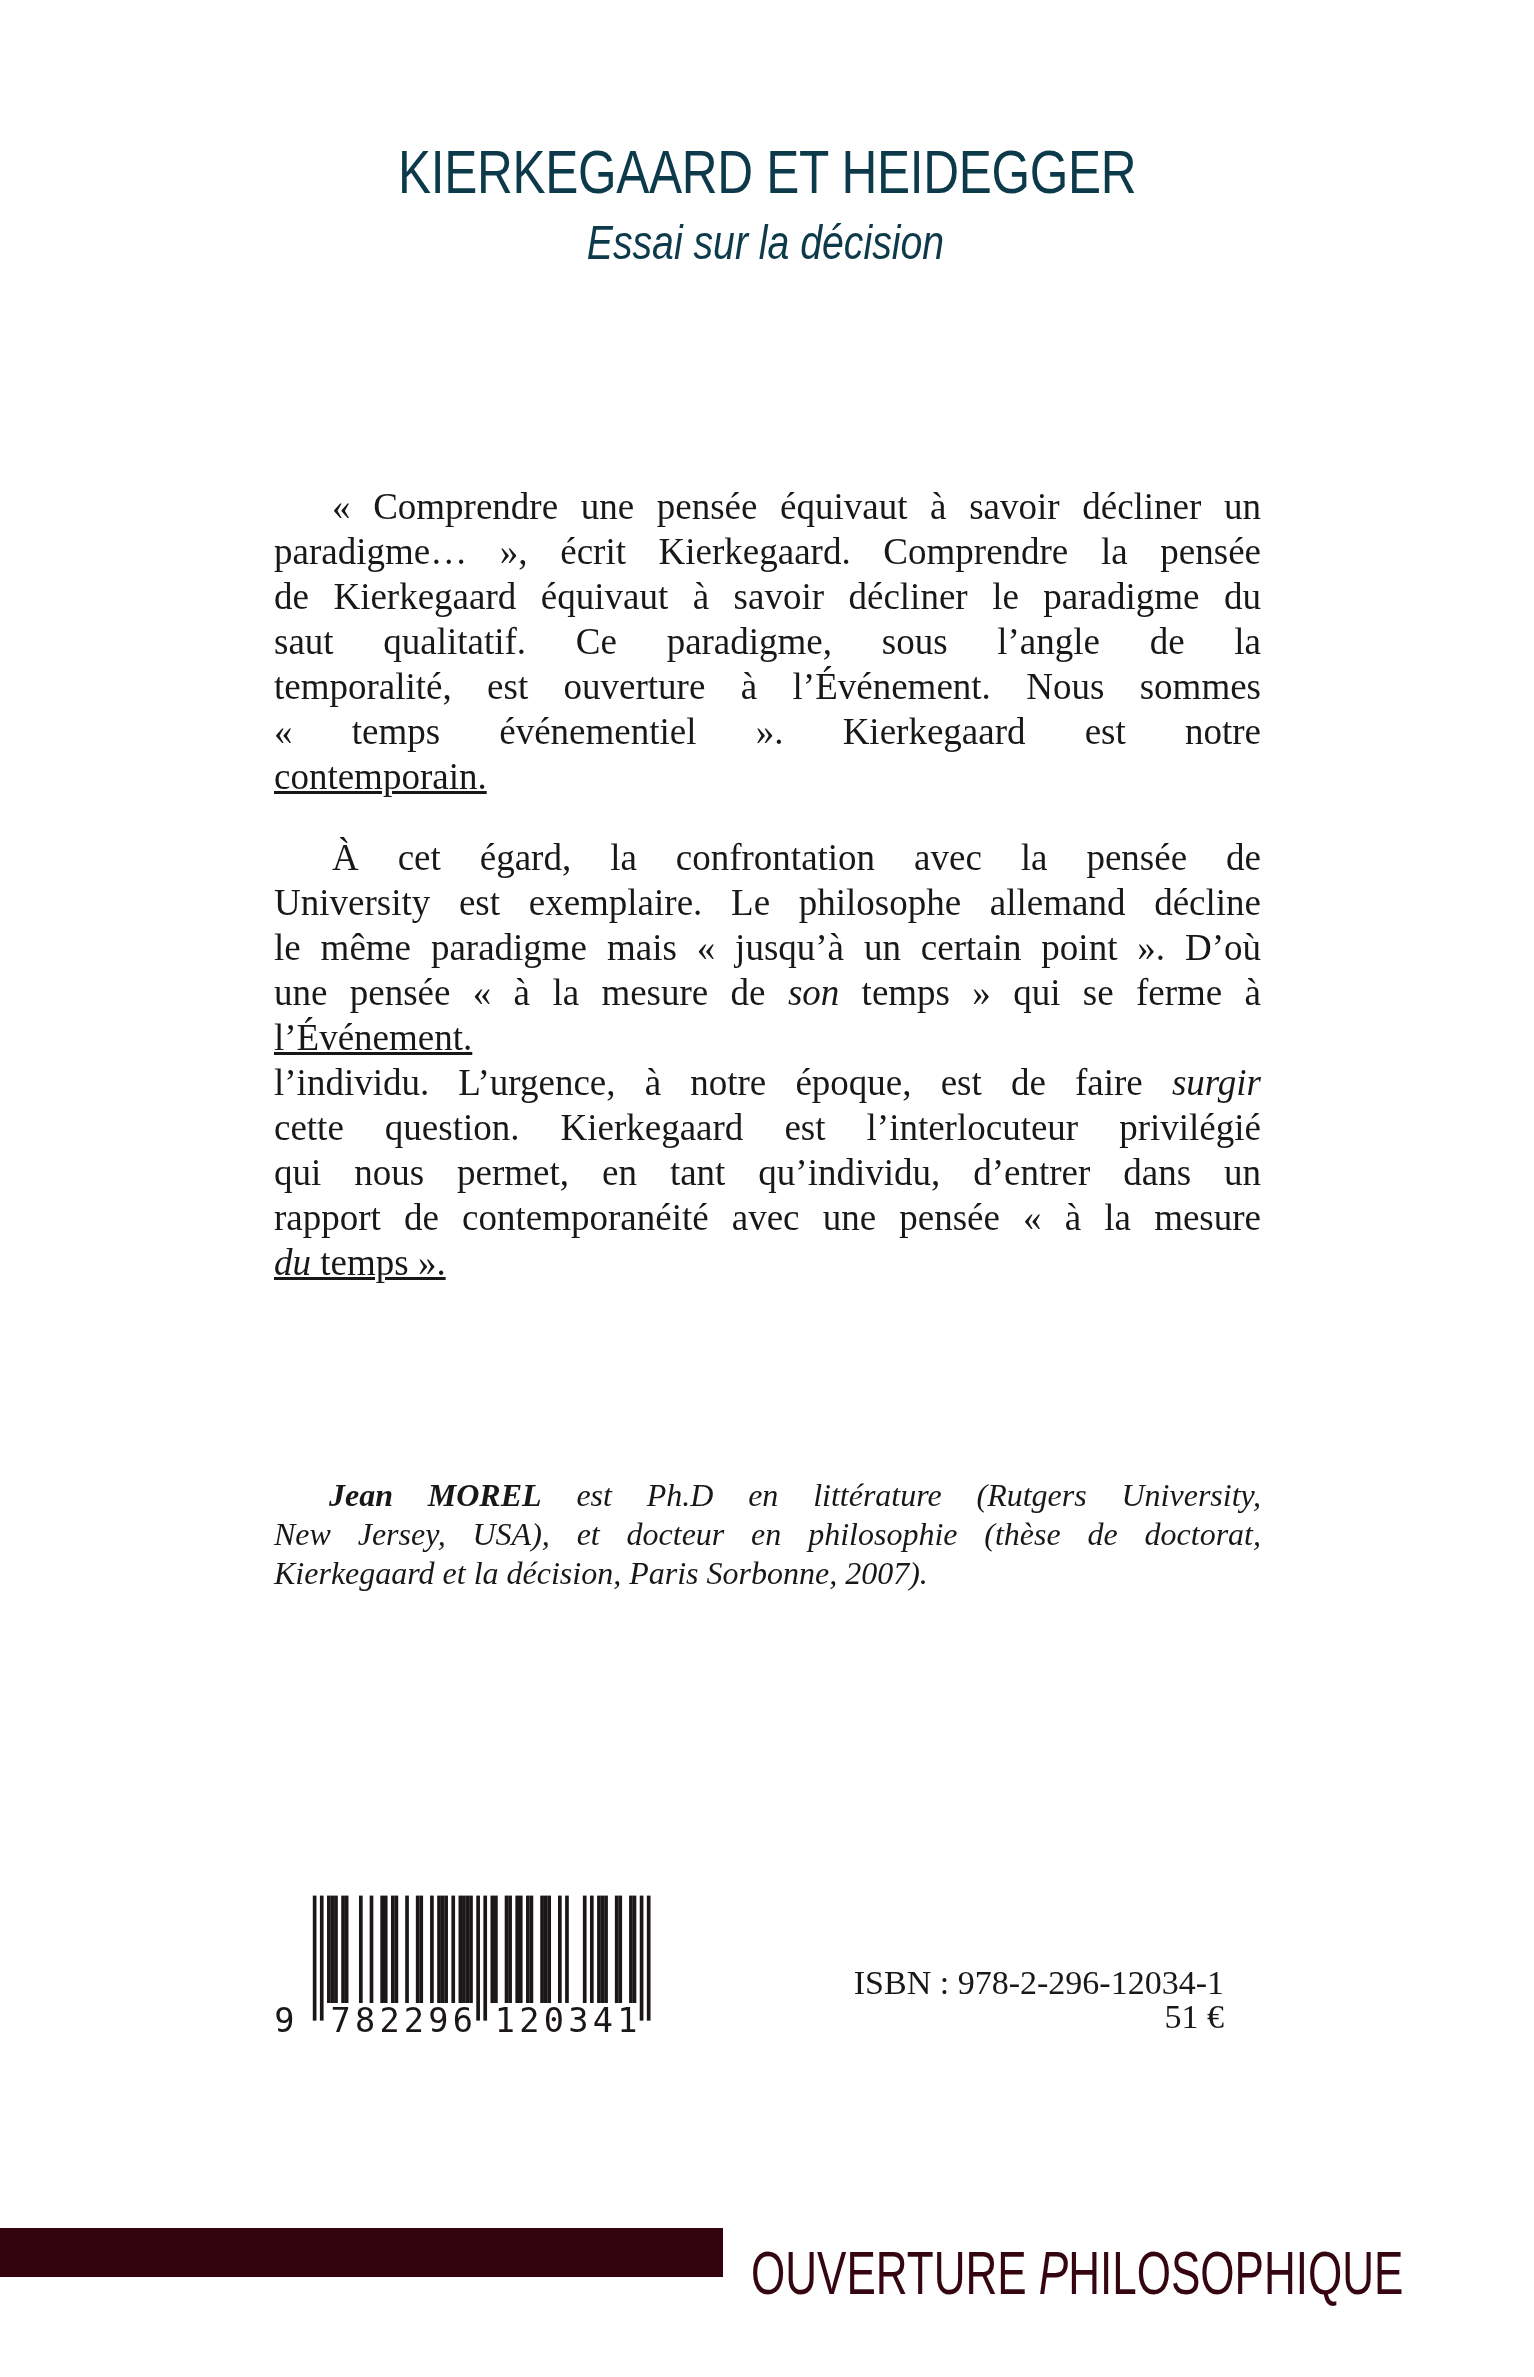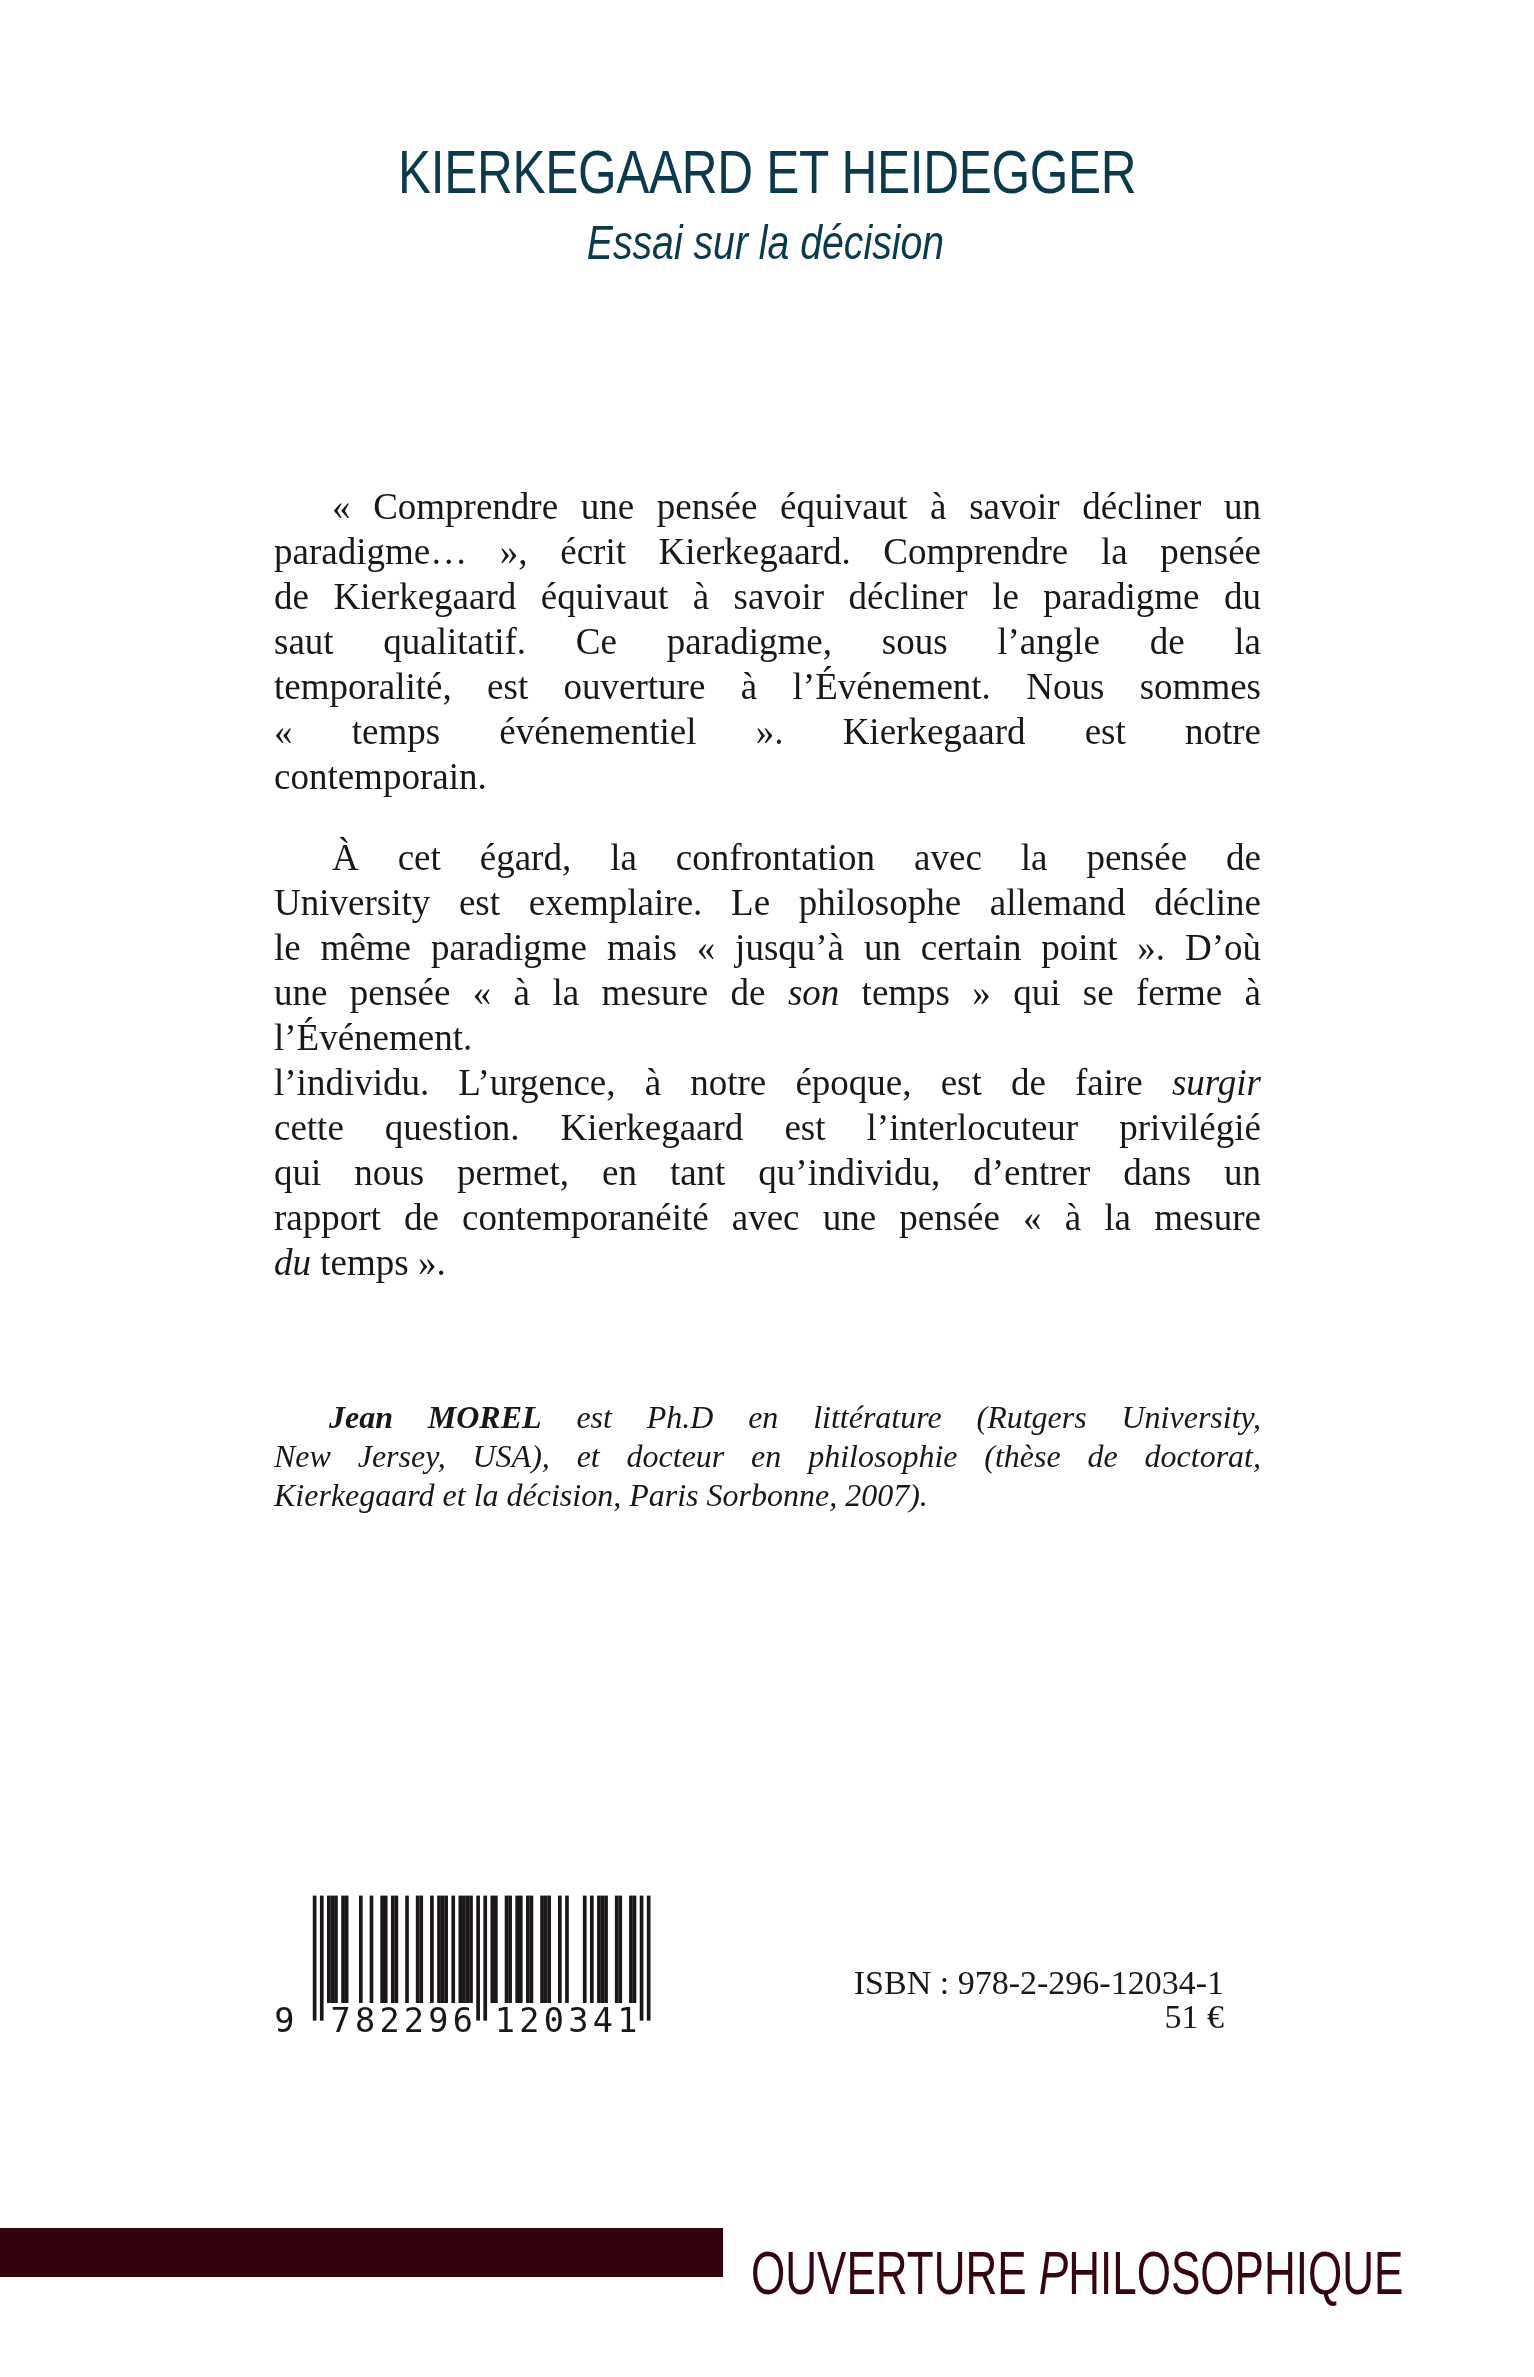--- a/index.html
+++ b/index.html
@@ -32,24 +32,24 @@
   .body-block {
     position: absolute; left: 274px; top: 448px; width: 987px;
   }
   .line {
     display: block; height: 45px; line-height: 45px;
     font-size: 37px;
     text-align: justify; text-align-last: justify;
     white-space: nowrap;
     overflow: visible;
   }
-  .line.last { text-align-last: left; }
+  .line.last { text-align-last: left; text-decoration: underline; }
   .line.indent { padding-left: 58px; margin-top: 36px; }
   .bio-block {
-    position: absolute; left: 274px; top: 1398px; width: 987px;
+    position: absolute; left: 274px; top: 1476px; width: 987px;
   }
   .bio-line {
     display: block; height: 39px; line-height: 39px;
     font-size: 32px; font-style: italic;
     text-align: justify; text-align-last: justify;
     white-space: nowrap;
   }
   .bio-line.last { text-align-last: left; }
   .bio-line.indent { padding-left: 55px; }
   .bio-name { font-weight: bold; }

